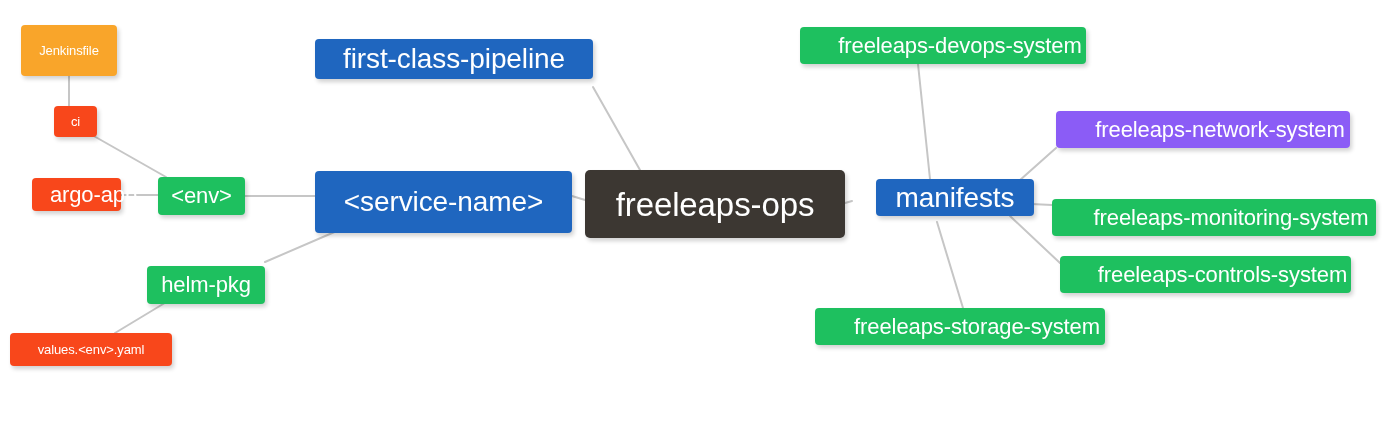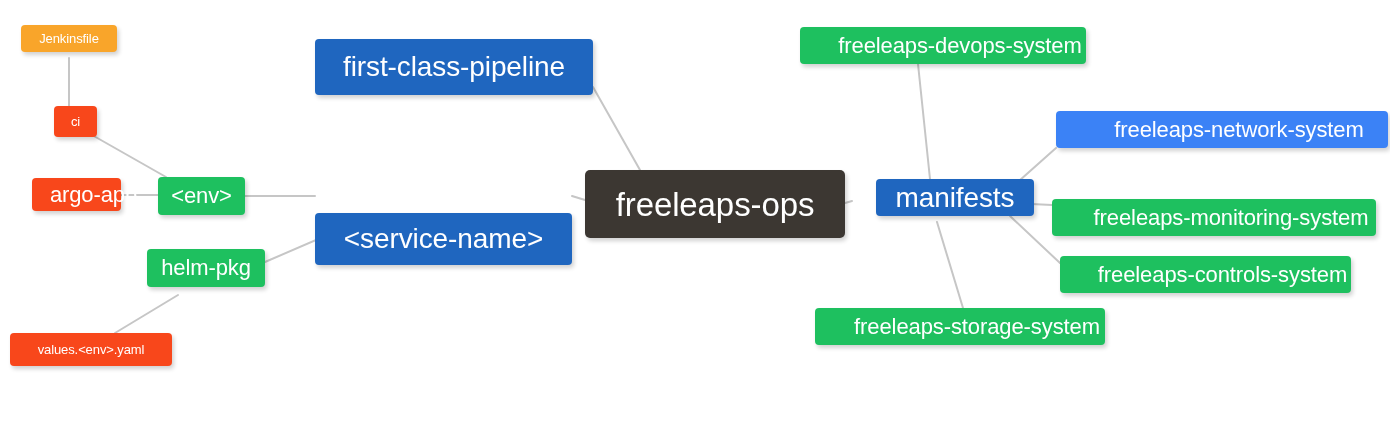--- a/index.html
+++ b/index.html
@@ -61,28 +61,28 @@
       <line x1="69" y1="106" x2="69" y2="58" stroke="#c6c6c6" stroke-width="2" stroke-linecap="round"></line>
       <line x1="178" y1="295" x2="115" y2="333" stroke="#c6c6c6" stroke-width="2" stroke-linecap="round"></line>
       <line x1="930" y1="179" x2="918" y2="64" stroke="#c6c6c6" stroke-width="2" stroke-linecap="round"></line>
       <line x1="1010" y1="189" x2="1056" y2="148" stroke="#c6c6c6" stroke-width="2" stroke-linecap="round"></line>
       <line x1="1010" y1="203" x2="1052" y2="205" stroke="#c6c6c6" stroke-width="2" stroke-linecap="round"></line>
       <line x1="1010" y1="216" x2="1060" y2="263" stroke="#c6c6c6" stroke-width="2" stroke-linecap="round"></line>
       <line x1="937" y1="222" x2="963" y2="308" stroke="#c6c6c6" stroke-width="2" stroke-linecap="round"></line>
     </svg>
   <div id="node-layer">
       <div class="node lvl-root" style="left: 585px; top: 170px; width: 260px; height: 68px; background: rgb(60, 55, 50); text-align: right;">freeleaps-ops</div>
-      <div class="node lvl-1" style="left: 315px; top: 171px; width: 257px; height: 52px; background: rgb(31, 102, 191); margin-top: 42px;">&lt;service-name&gt;</div>
+      <div class="node lvl-1" style="left: 315px; top: 171px; width: 257px; height: 62px; background: rgb(31, 102, 191);">&lt;service-name&gt;</div>
       <div class="node lvl-1" style="left: 852px; top: 179px; width: 158px; height: 37px; background: rgb(31, 102, 191); margin-left: 24px;">manifests</div>
-      <div class="node lvl-1" style="left: 315px; top: 39px; width: 278px; height: 56px; background: rgb(31, 102, 191);">first-class-pipeline</div>
+      <div class="node lvl-1" style="left: 315px; top: 39px; width: 278px; height: 40px; background: rgb(31, 102, 191);">first-class-pipeline</div>
       <div class="node lvl-2" style="left: 158px; top: 177px; width: 87px; height: 38px; background: rgb(30, 192, 95);">&lt;env&gt;</div>
-      <div class="node lvl-2" style="left: 147px; top: 249px; width: 118px; height: 38px; background: rgb(30, 192, 95);">helm-pkg</div>
+      <div class="node lvl-2" style="left: 147px; top: 266px; width: 118px; height: 38px; background: rgb(30, 192, 95);">helm-pkg</div>
       <div class="node lvl-4" style="left: 54px; top: 106px; width: 43px; height: 31px; background: rgb(248, 71, 27);">ci</div>
-      <div class="node lvl-4" style="left: 21px; top: 25px; width: 96px; height: 27px; background: rgb(249, 165, 42); text-align: right;">Jenkinsfile</div>
+      <div class="node lvl-4" style="left: 21px; top: 25px; width: 96px; height: 51px; background: rgb(249, 165, 42); text-align: right;">Jenkinsfile</div>
       <div class="node lvl-3" style="left: 32px; top: 178px; width: 89px; height: 33px; background: rgb(248, 71, 27);">argo-app</div>
       <div class="node lvl-4" style="left: 10px; top: 333px; width: 162px; height: 33px; background: rgb(248, 71, 27);">values.&lt;env&gt;.yaml</div>
       <div class="node lvl-3" style="left: 800px; top: 27px; width: 286px; height: 37px; background: rgb(30, 192, 95);">freeleaps-devops-system</div>
-      <div class="node lvl-3" style="left: 1056px; top: 111px; width: 332px; height: 37px; background: #3b82f6;">freeleaps-network-system</div>
+      <div class="node lvl-3" style="left: 1056px; top: 111px; width: 294px; height: 37px; background: #8b5cf6;">freeleaps-network-system</div>
       <div class="node lvl-3" style="left: 1052px; top: 187px; width: 324px; height: 37px; background: rgb(30, 192, 95); margin-top: 12px;">freeleaps-monitoring-system</div>
       <div class="node lvl-3" style="left: 1060px; top: 256px; width: 291px; height: 37px; background: rgb(30, 192, 95);">freeleaps-controls-system</div>
       <div class="node lvl-3" style="left: 815px; top: 308px; width: 290px; height: 37px; background: rgb(30, 192, 95);">freeleaps-storage-system</div>
     </div>
 </div>
 
 </body></html>

